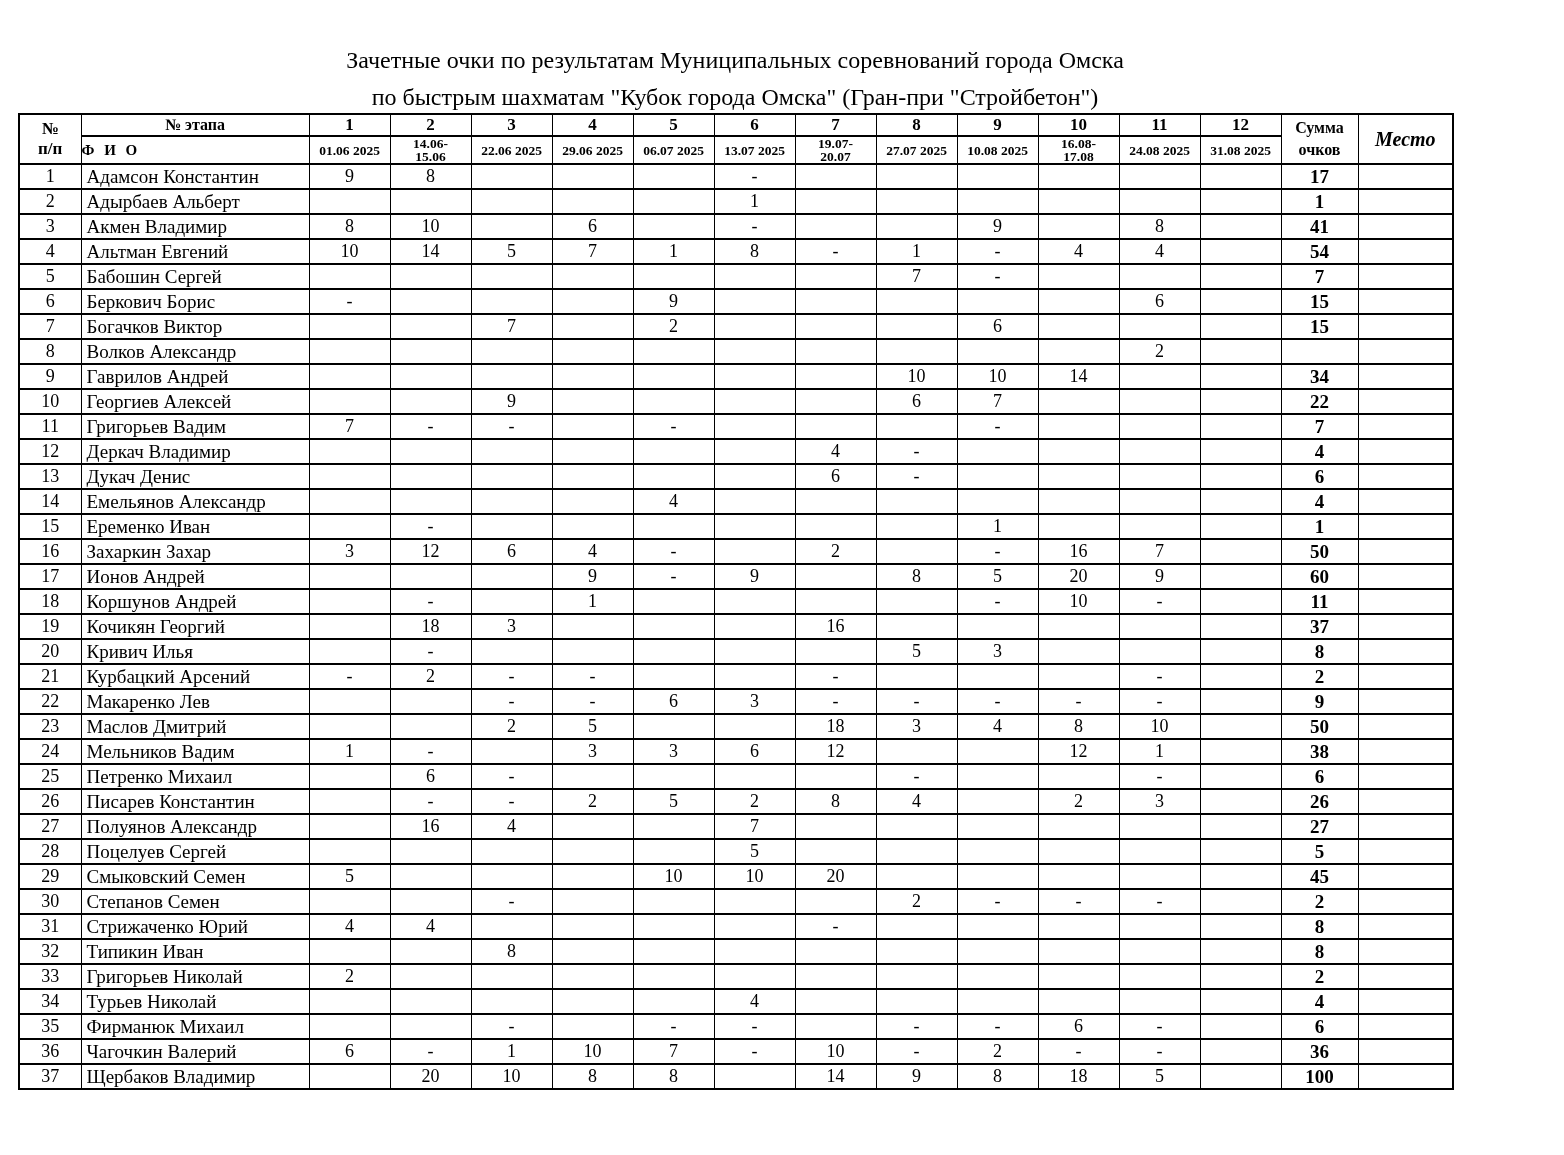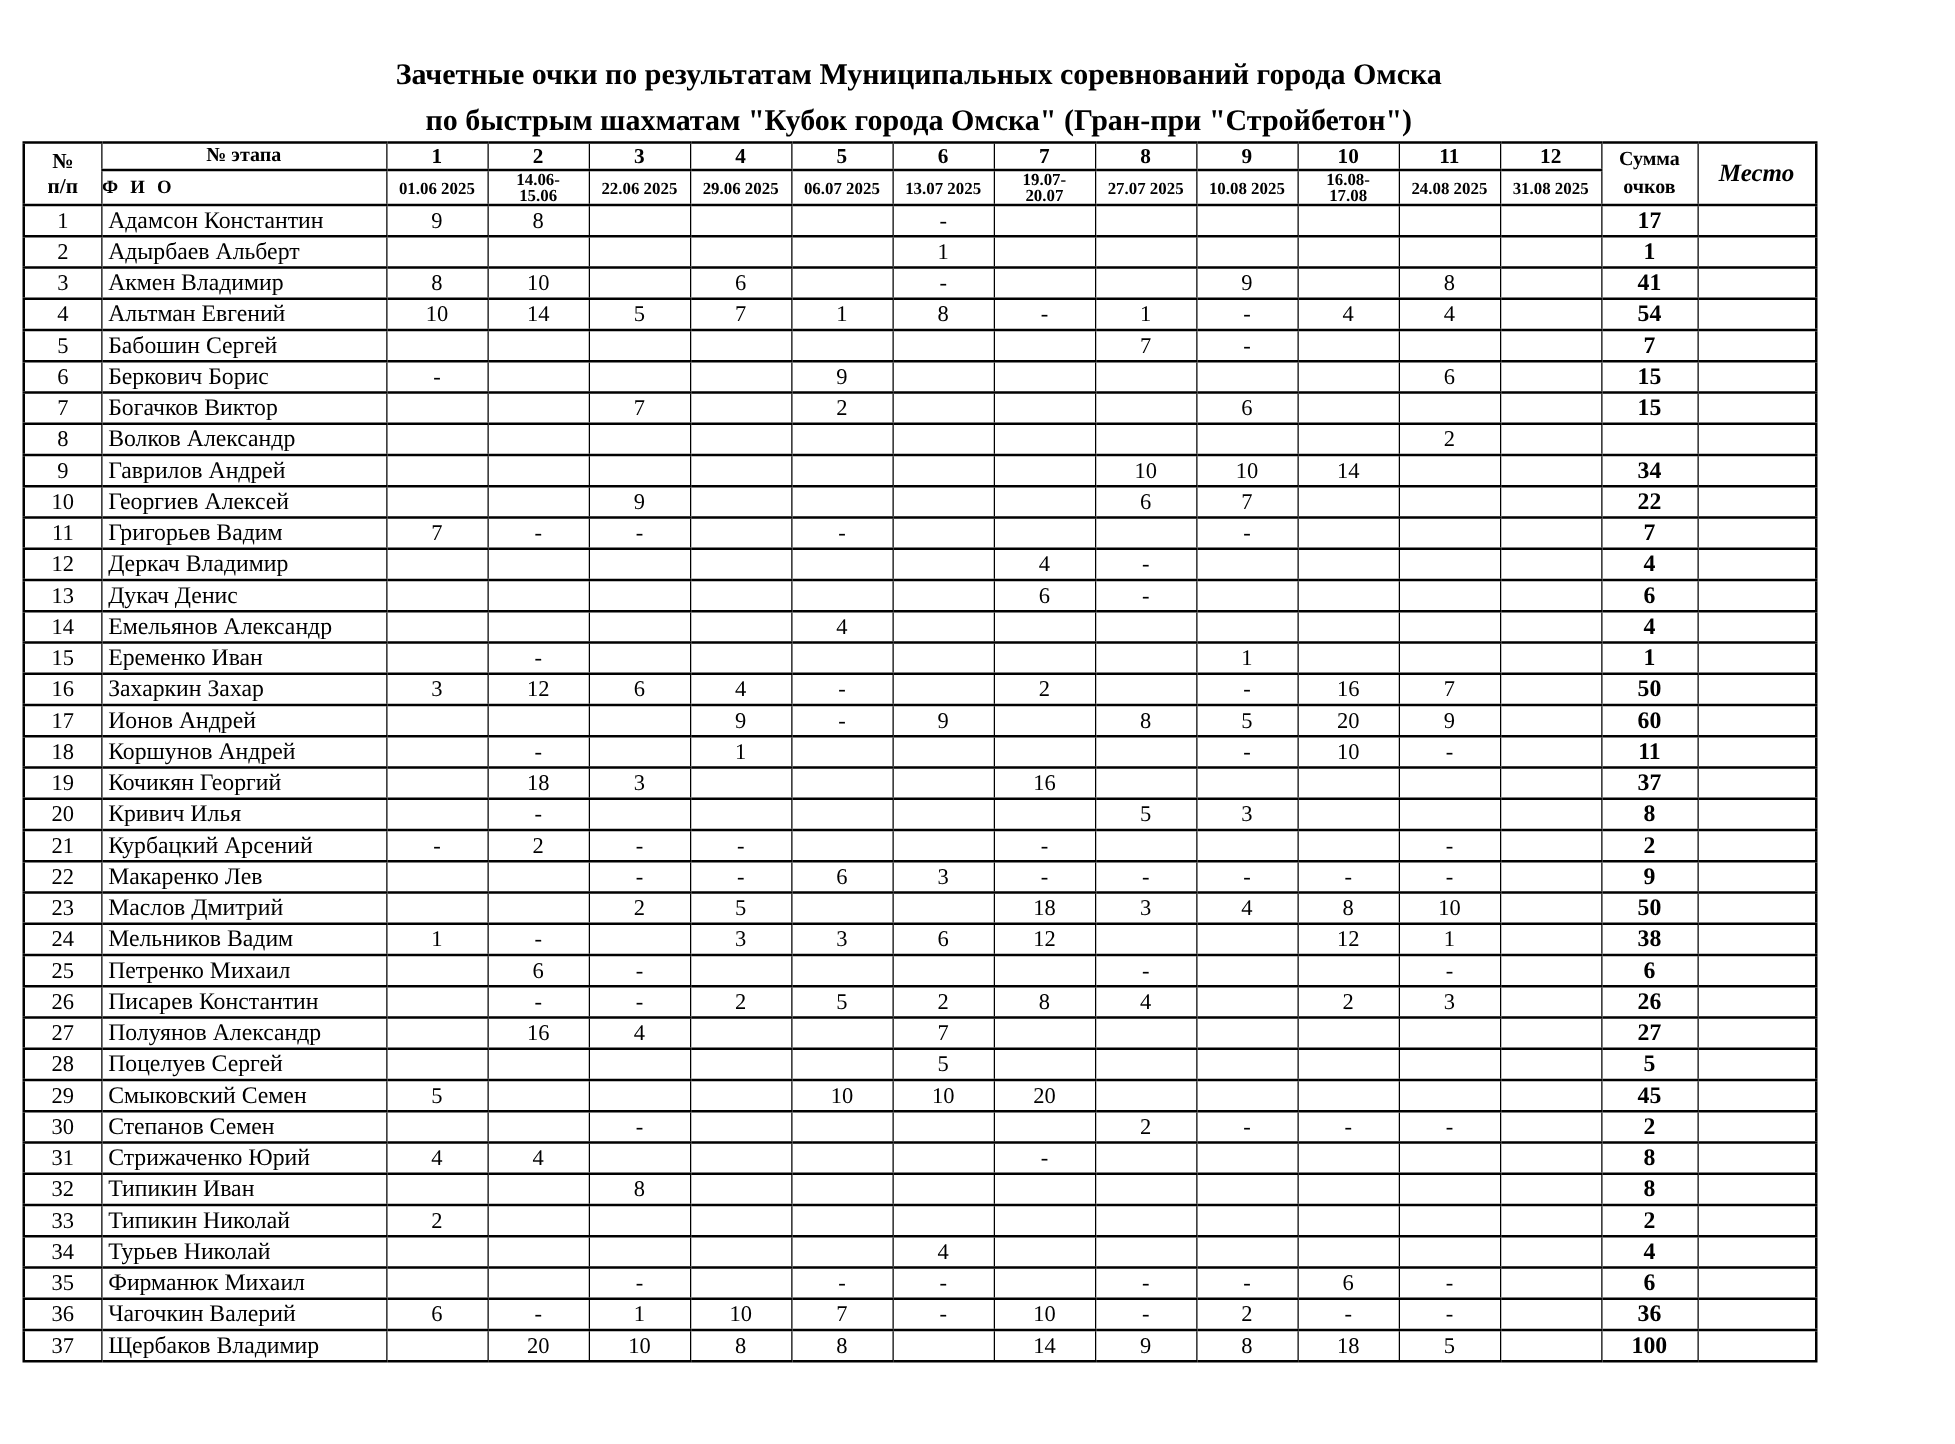--- a/index.html
+++ b/index.html
@@ -1,19 +1,19 @@
 <!DOCTYPE html>
 <html><head>
 <meta charset="utf-8">
 <style>
   html,body { margin:0; padding:0; background:#ffffff; }
   body { width:1564px; height:1155px; font-family:"Liberation Serif", serif; color:#000; }
   .page { position:relative; width:1564px; height:1155px; background:#fff; overflow:hidden; }
   .title { position:absolute; top:42px; left:18px; width:1434px; text-align:center;
-           font-weight:bold; font-size:24px; line-height:37px; }
+           font-weight:normal; font-size:24px; line-height:37px; }
   table.results { position:absolute; top:113px; left:18px; width:1434px;
                   border-collapse:collapse; table-layout:fixed;
                   border:2px solid #000; }
   th, td { border:1px solid #000; border-top-width:2px; border-bottom-width:2px;
            padding:0; overflow:hidden; vertical-align:middle; }
   thead tr.h1 { height:22px; }
   thead tr.h2 { height:26px; }
   tbody tr { height:25px; }
   th { font-weight:bold; }
   .corner div { line-height:20px; font-size:17px; text-align:center; }
@@ -730,21 +730,21 @@
     <td class="val"></td>
     <td class="val"></td>
     <td class="val"></td>
     <td class="val"></td>
     <td class="sum">8</td>
     <td class="place"></td>
   </tr>
 
   <tr>
     <td class="rnum">33</td>
-    <td class="name">Типикин Николай</td>
+    <td class="name">Григорьев Николай</td>
     <td class="val">2</td>
     <td class="val"></td>
     <td class="val"></td>
     <td class="val"></td>
     <td class="val"></td>
     <td class="val"></td>
     <td class="val"></td>
     <td class="val"></td>
     <td class="val"></td>
     <td class="val"></td>

